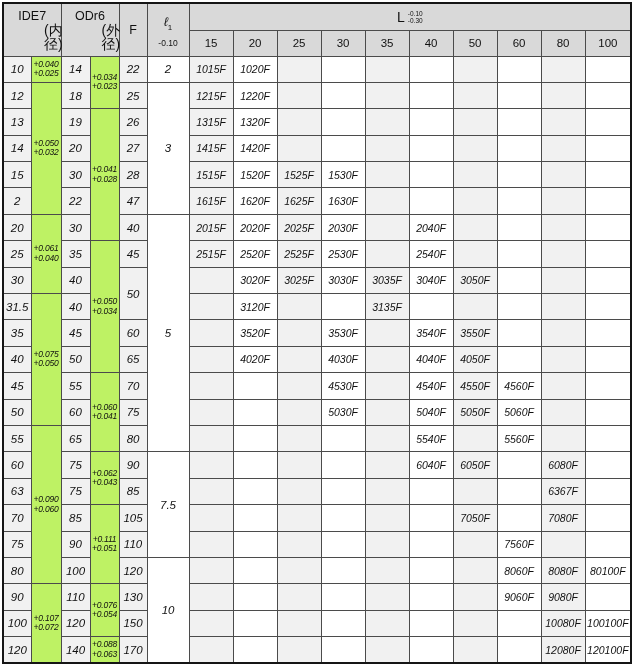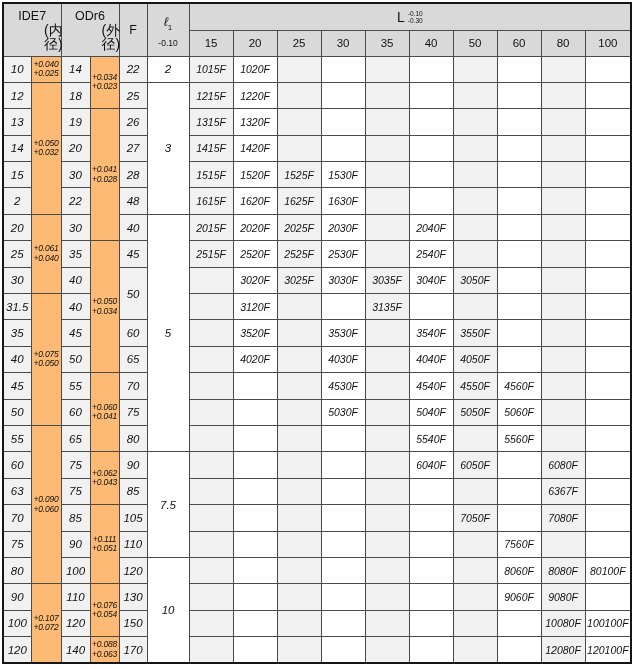--- a/index.html
+++ b/index.html
@@ -16,21 +16,21 @@
   .l1h{font-size:12.5px;line-height:21px;font-style:italic;}
   .l1h sub{font-size:8px;font-style:normal;}
   .l1tol{font-size:8.5px;line-height:10px;}
   .Lwrap{display:flex;align-items:center;justify-content:center;gap:3px;}
   .Lbig{font-size:14px;}
   .Lstack{display:inline-flex;flex-direction:column;align-items:flex-start;}
   .Lstack span{font-size:6.5px;line-height:7px;}
   .size-hdr{font-size:11.5px;}
   td.num{background:#f1f1f1;font-size:11.5px;}
   td.l1v{background:#fff;font-size:11.5px;}
-  td.tol{background:#fdba74;font-size:8.5px;line-height:9.5px;letter-spacing:-0.2px;}
+  td.tol{background:#bef264;font-size:8.5px;line-height:9.5px;letter-spacing:-0.2px;}
   td.tol div{white-space:nowrap;}
   td.part{background:#fff;font-size:10.5px;white-space:nowrap;}
   td.shade{background:#f1f1f1;}
 </style>
 </head>
 <body>
 
 <table>
   <colgroup>
     <col style="width:28px">
@@ -178,21 +178,21 @@
         <td class="part shade"></td>
         <td class="part"></td>
         <td class="part shade"></td>
         <td class="part"></td>
         <td class="part shade"></td>
         <td class="part"></td>
       </tr>
       <tr>
         <td class="num">2</td>
         <td class="num">22</td>
-        <td class="num">48</td>
+        <td class="num">47</td>
         <td class="part shade">1615F</td>
         <td class="part">1620F</td>
         <td class="part shade">1625F</td>
         <td class="part">1630F</td>
         <td class="part shade"></td>
         <td class="part"></td>
         <td class="part shade"></td>
         <td class="part"></td>
         <td class="part shade"></td>
         <td class="part"></td>

